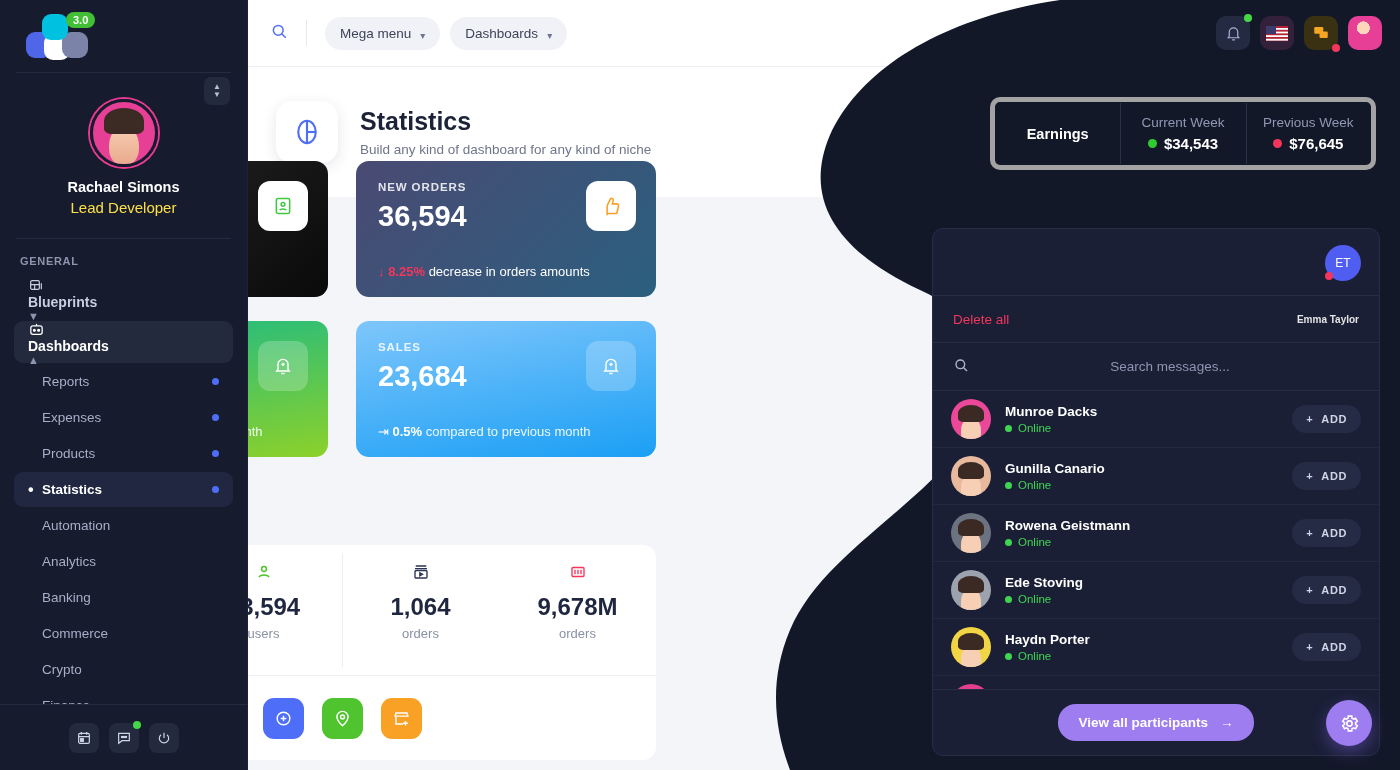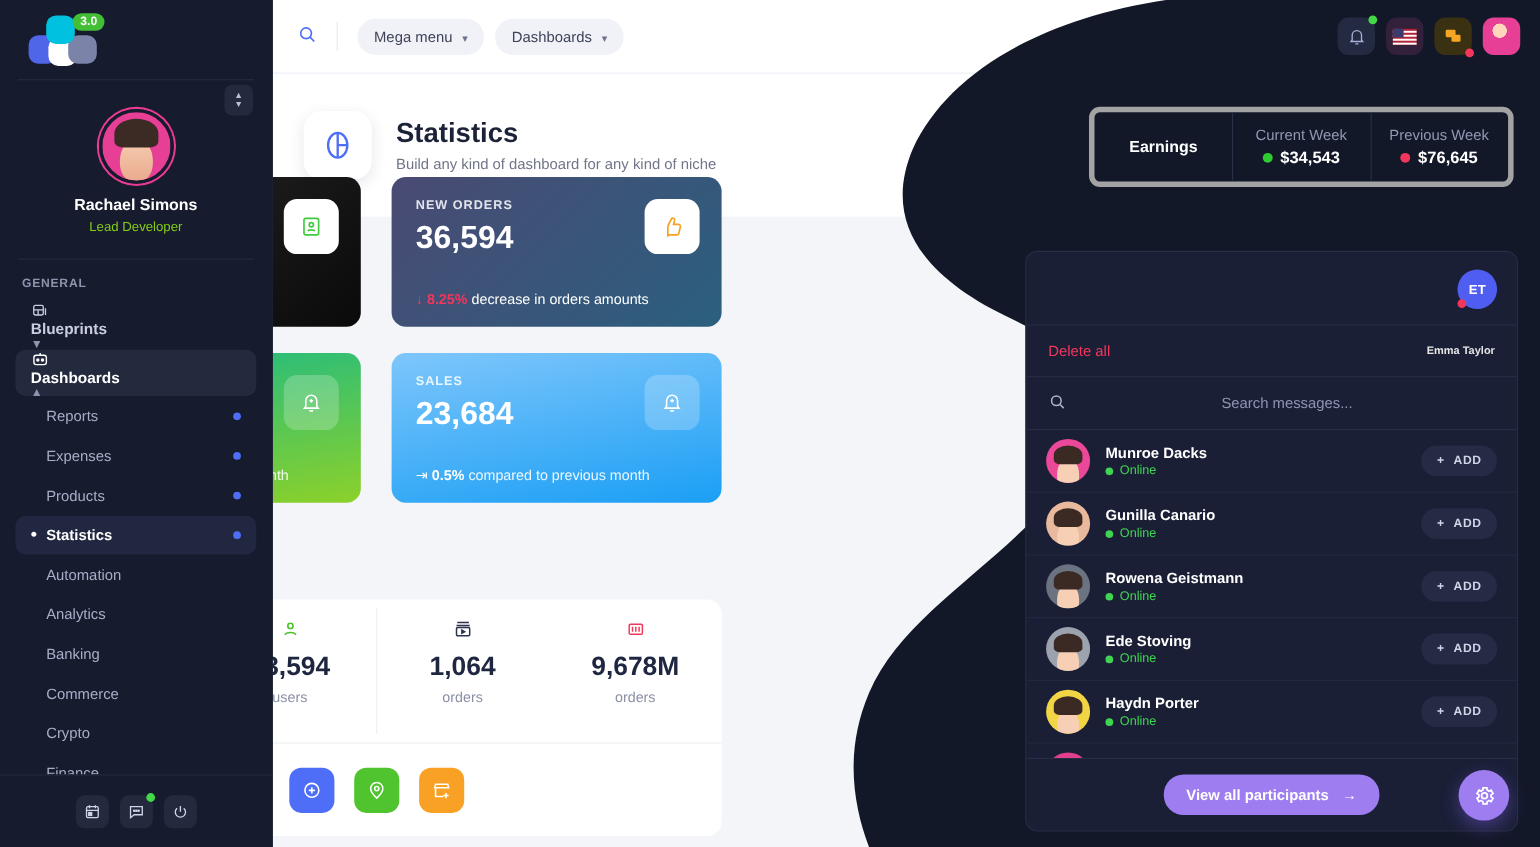--- a/index.html
+++ b/index.html
@@ -40,21 +40,21 @@
     content:""; position:absolute; left:50%; top:38%; width:30px; height:40px;
     transform: translateX(-50%); border-radius: 50% 50% 45% 45%;
     background: linear-gradient(#f7cdb2,#e8a98c);
   }
   .avatar-big::before {
     content:""; position:absolute; left:50%; top:10%; width:40px; height:26px;
     transform: translateX(-50%); border-radius: 50% 50% 20% 20%;
     background: #3c2a24; z-index: 2;
   }
   .prof-name { color: #fff; font-size: 14.5px; font-weight: bold; }
-  .prof-role { color: #84cc16; font-size: 12px; margin-top: 4px; }
+  .prof-role { color: #fde047; font-size: 15px; margin-top: 4px; }
   .prof-toggle {
     position: absolute; right: 17px; top: 4px; width: 26px; height: 28px;
     background: #242a3e; border-radius: 7px; display:flex; align-items:center; justify-content:center;
     flex-direction: column; color:#b9c0d6; font-size: 8px; line-height: 8px; cursor: pointer;
   }
 
   .nav-scroll { flex: 1; overflow: hidden; padding-top: 10px; }
   .nav-section-title {
     color: #8d94ae; font-size: 11px; letter-spacing: .7px; padding: 6px 0 10px 20px; font-weight: bold;
   }
@@ -185,21 +185,21 @@
   .messenger {
     position: absolute; left: 932px; top: 228px; width: 448px; height: 528px;
     background: #1a1f36; border: 1px solid #272d45; border-radius: 11px; overflow: hidden;
     display: flex; flex-direction: column;
   }
   .msg-head { padding: 16px 18px 14px; display: flex; align-items: center; }
   .msg-kicker { color: #8e95b0; font-size: 11px; letter-spacing: .8px; font-weight: bold; }
   .msg-title { color: #fff; font-size: 15.5px; font-weight: bold; margin-top: 3px; }
   .msg-ava {
     margin-left: auto; width: 36px; height: 36px; border-radius: 50%; background: #4f5df0;
-    color:#fff; font-size: 12px; font-weight: bold; display:flex; align-items:center; justify-content:center; position: relative;
+    color:#fff; font-size: 12px; font-weight: normal; display:flex; align-items:center; justify-content:center; position: relative;
   }
   .msg-ava .rdot { position:absolute; left:0px; bottom:1px; width:8px; height:8px; border-radius:50%; background:#f4365c; }
   .msg-bar {
     height: 48px; border-top: 1px solid #272d45; border-bottom: 1px solid #272d45;
     display: flex; align-items: center; padding: 0 20px;
   }
   .del-all { color: #f4365c; font-size: 13.5px; cursor: pointer; }
   .emma { margin-left: auto; color: #e5e5e5; font-size: 10px; font-weight: bold; }
   .msg-search { height: 48px; display: flex; align-items: center; padding: 0 20px; gap: 12px; border-bottom: 1px solid #272d45; }
   .msg-search .si { color: #aeb4cb; font-size: 14px; }

